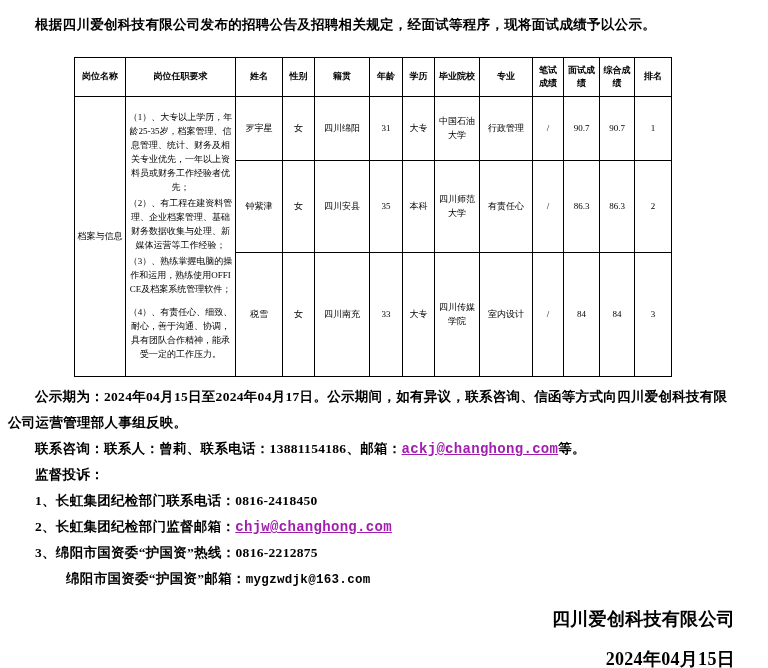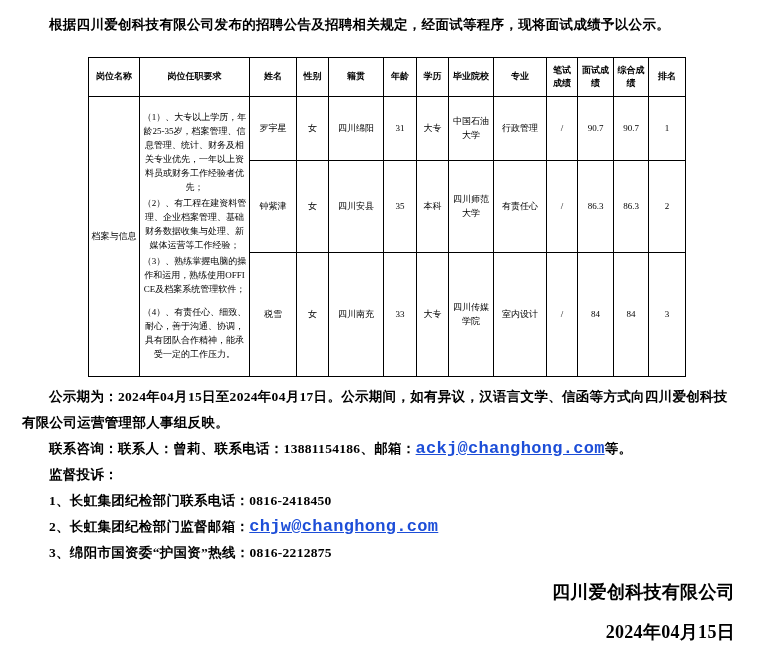--- a/index.html
+++ b/index.html
@@ -9,38 +9,38 @@
     height: 668px;
     background: #ffffff;
     overflow: hidden;
     font-family: "Liberation Serif", "DejaVu Serif", serif;
     color: #000000;
   }
   .doc {
     box-sizing: border-box;
     width: 768px;
     height: 668px;
-    padding: 14px 30px 0 22px;
+    padding: 14px 30px 0 8px;
   }
   .para {
     margin: 0;
     font-size: 13.5px;
     font-weight: bold;
     line-height: 26px;
     text-indent: 2em;
     letter-spacing: 0.3px;
   }
   .intro { line-height: 22px; margin-bottom: 0; }
   .pub { margin-top: 7px; }
   .indent4 { text-indent: 4.3em; }
   a.email-link {
-    color: #1d4ed8;
+    color: #a21caf;
     text-decoration: underline;
     font-family: "Liberation Mono", "DejaVu Sans Mono", monospace;
-    font-size: 17px;
+    font-size: 14px;
     font-weight: bold;
   }
   .plain-email {
     font-family: "Liberation Mono", "DejaVu Sans Mono", monospace;
     font-size: 12.5px;
   }
   table.results {
     border-collapse: collapse;
     table-layout: fixed;
     width: 597px;
@@ -167,31 +167,32 @@
         <td>四川传媒学院</td>
         <td>室内设计</td>
         <td>/</td>
         <td>84</td>
         <td>84</td>
         <td>3</td>
       </tr>
     </tbody>
   </table>
 
-  <p class="para pub">公示期为：2024年04月15日至2024年04月17日。公示期间，如有异议，汉语言文学、信函等方式向四川爱创科技有限公司运营管理部人事组反映。</p>
+  <p class="para pub">公示期为：2024年04月15日至2024年04月17日。公示期间，如有异议，联系咨询、信函等方式向四川爱创科技有限公司运营管理部人事组反映。</p>
 
   <p class="para"><span>联系咨询：联系人：曾莉、联系电话：13881154186、邮箱：</span><a class="email-link" href="#">ackj@changhong.com</a><span>等。</span></p>
 
   <p class="para">监督投诉：</p>
 
   <p class="para">1、长虹集团纪检部门联系电话：0816-2418450</p>
 
   <p class="para"><span>2、长虹集团纪检部门监督邮箱：</span><a class="email-link" href="#">chjw@changhong.com</a></p>
 
   <p class="para">3、绵阳市国资委“护国资”热线：0816-2212875</p>
 
+  <p class="para indent4"><span>绵阳市国资委“护国资”邮箱：</span><span class="plain-email">mygzwdjk@163.com</span></p>
 
   <div class="signature">
     <p>四川爱创科技有限公司</p>
     <p class="sig-date">2024年04月15日</p>
   </div>
 
 </div>
 
 </body></html>

